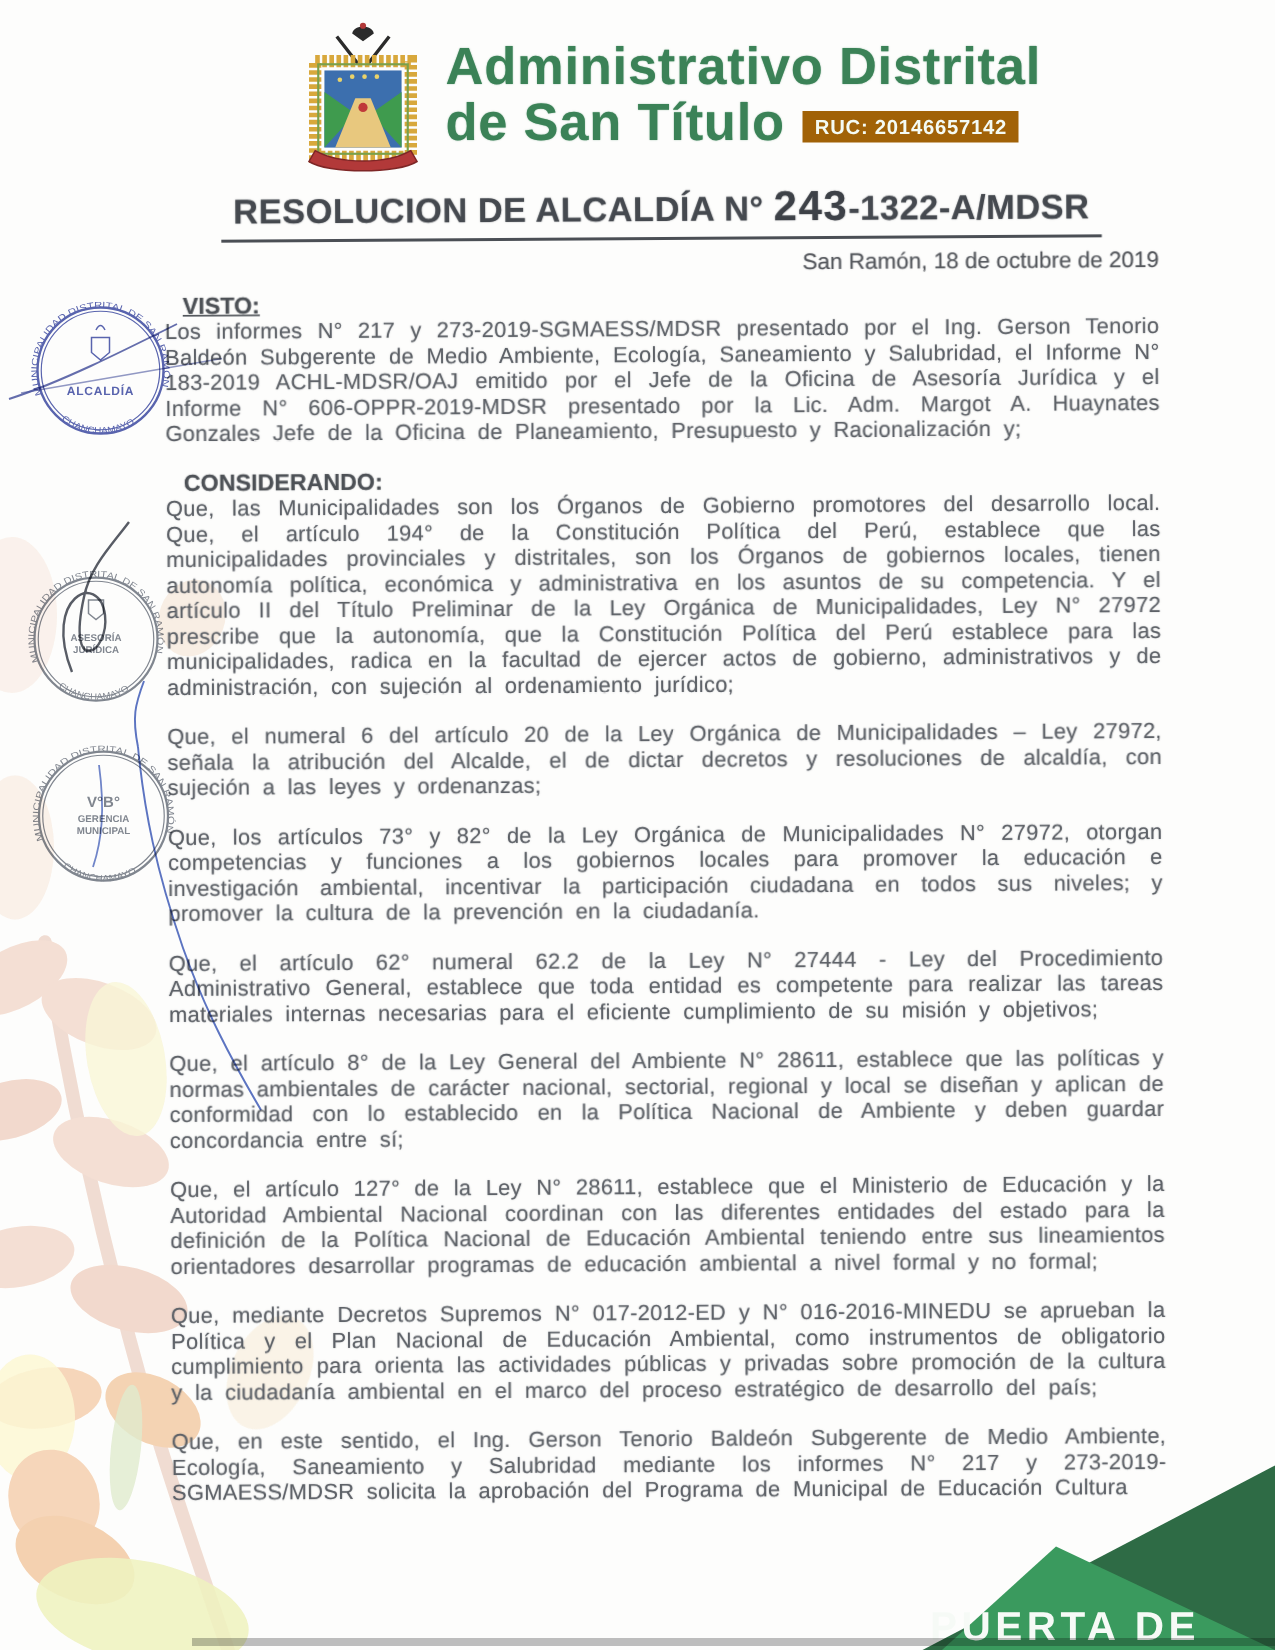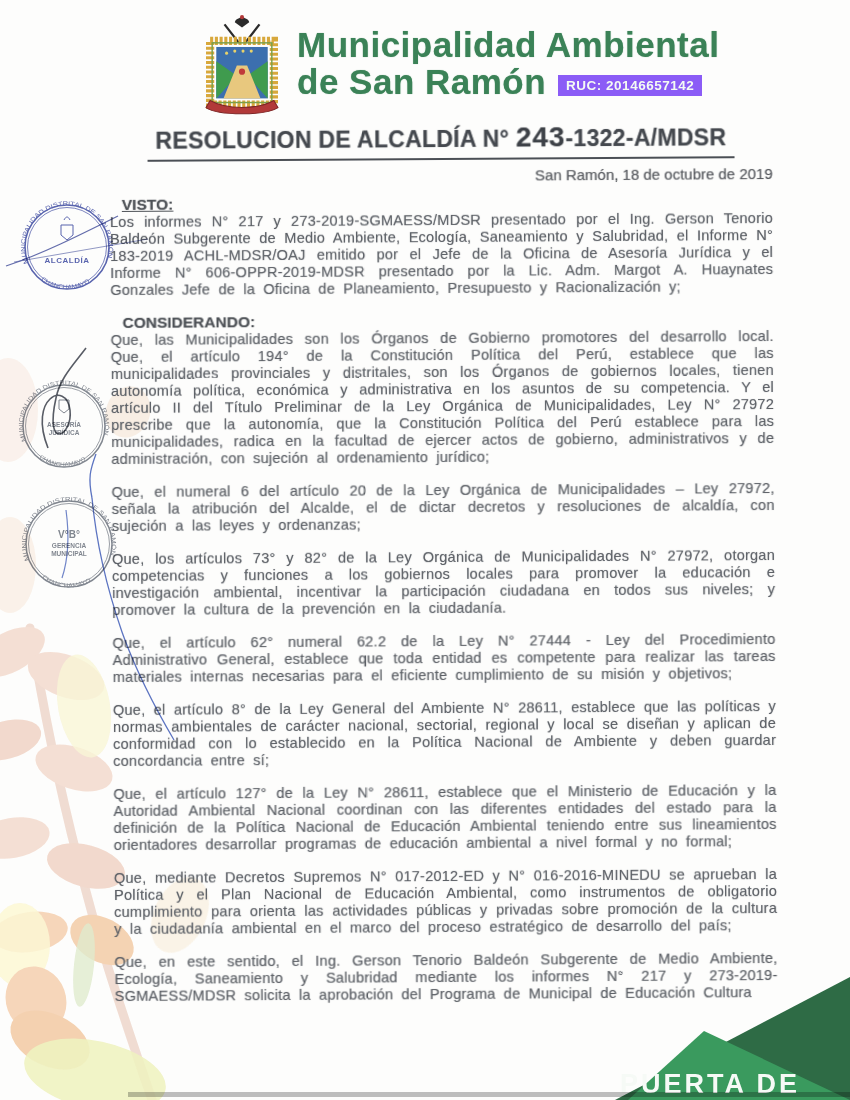--- a/index.html
+++ b/index.html
@@ -3,21 +3,21 @@
 <meta charset="utf-8">
 <style>
   html,body{margin:0;padding:0;background:#ffffff;}
   .page{position:relative;width:850px;height:1100px;overflow:hidden;background:#fdfdfc;
         font-family:"Liberation Sans",sans-serif;}
   .layer{position:absolute;pointer-events:none;}
   
   .org{position:absolute;left:297px;top:26px;color:#3b8257;font-weight:bold;
        font-size:35px;line-height:37px;letter-spacing:.5px;
        text-shadow:0 0 1px rgba(59,130,87,.6);}
-  .ruc{display:inline-block;vertical-align:4px;margin-left:12px;background:#8b5cf6;color:#f4fbf4;
+  .ruc{display:inline-block;vertical-align:4px;margin-left:12px;background:#a16207;color:#f4fbf4;
        font-size:13.5px;font-weight:bold;letter-spacing:.5px;padding:3px 8px 3px 8px;
        text-shadow:none;line-height:15px;}
   
   .content{position:absolute;left:112px;top:122px;width:663px;z-index:3;
            transform:rotate(-.35deg);color:#5d6167;}
   .title{text-align:center;white-space:nowrap;}
   .title-inner{display:inline-block;border-bottom:2.5px solid #4b4f55;padding:0 8px 4px 8px;
                color:#45494f;font-weight:bold;font-size:23px;letter-spacing:.3px;
                text-shadow:0 0 1px rgba(69,73,79,.55);}
   .title-num{font-size:28px;letter-spacing:1px;color:#3d4147;}
@@ -90,22 +90,22 @@
     <polygon points="70,84 70,48 50,62 70,84" fill="#3f9b4e"></polygon>
     <polygon points="40,52 50,52 63,84 27,84" fill="#e8c87e"></polygon>
     <circle cx="45" cy="58" r="3" fill="#c03a3a"></circle>
     <circle cx="30" cy="40" r="1.5" fill="#e8d26a"></circle>
       <circle cx="38" cy="38" r="1.5" fill="#e8d26a"></circle>
     <circle cx="46" cy="38" r="1.5" fill="#e8d26a"></circle>
       <circle cx="54" cy="38" r="1.5" fill="#e8d26a"></circle>
     <path d="M 10,93 C 22,101 68,101 80,93 L 76,86 C 60,95 30,95 14,86 Z" fill="#b23939" stroke="#7e2626" stroke-width="1"></path>
   </svg>
   <div class="org">
-    <div>Municipalidad Ambiental</div>
-    <div><span>de San Ramón</span><span class="ruc">RUC: 20146657142</span></div>
+    <div>Administrativo Distrital</div>
+    <div><span>de San Título</span><span class="ruc">RUC: 20146657142</span></div>
   </div>
 
   <main class="content">
     <div class="title">
       <span class="title-inner"><span>RESOLUCION DE ALCALDÍA N°</span>
         <span class="title-num">243</span><span>-1322-A/MDSR</span></span>
     </div>
     <div class="dateline">San Ramón, 18 de octubre de 2019</div>
 
     <div class="h visto-h">VISTO:</div>

